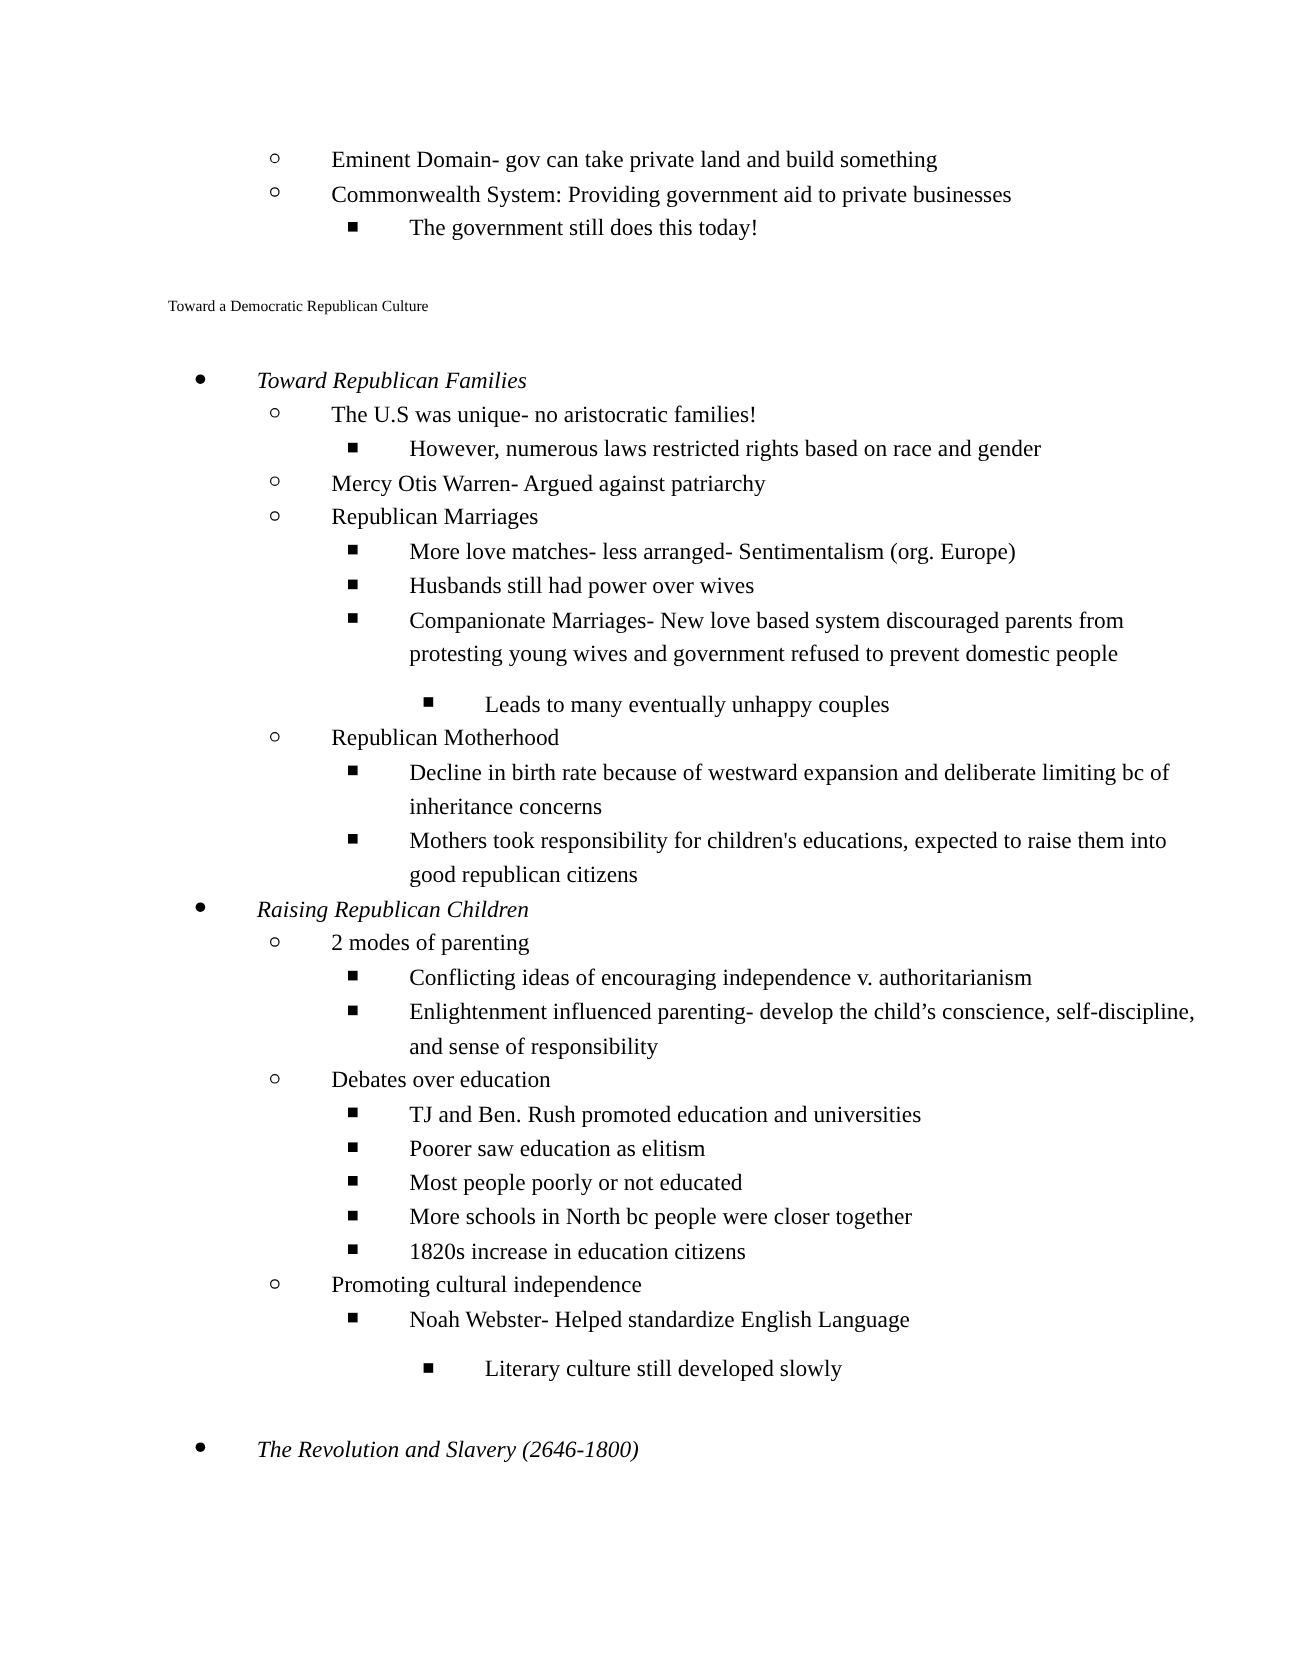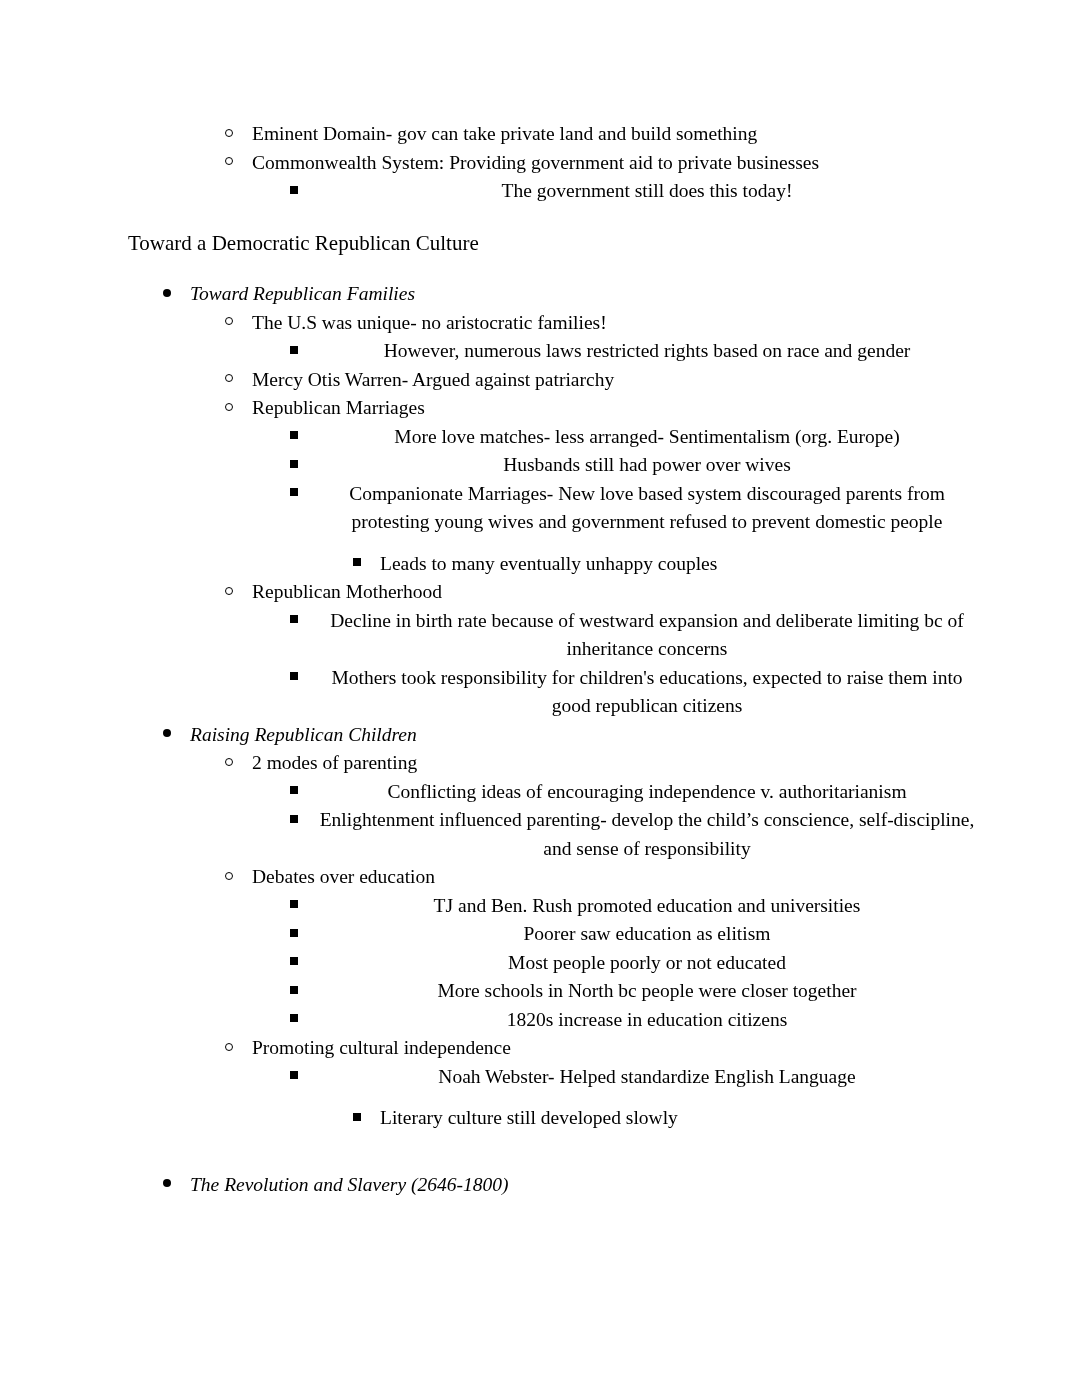--- a/index.html
+++ b/index.html
@@ -23,40 +23,41 @@
     overflow: hidden;
   }
 
   .doc-body {
     font-size: 19.5px;
     line-height: 28.5px;
   }
 
   
   .heading {
-    margin: 4px;
+    margin: 16px;
     padding: 0;
-    font-size: 21px;
+    font-size: 13px;
     line-height: 28.5px;
   }
 
   
   .gap {
     height: 19px;
   }
   .gap-sm {
     height: 19px;
   }
 
   
   .item {
     display: flex;
     align-items: flex-start;
     margin: 0;
     padding: 0;
+    gap: 24px;
   }
   .marker {
     flex: 0 0 auto;
     width: 27px;
     text-align: left;
     line-height: 28.5px;
     font-size: 19.5px;
     user-select: none;
   }
   .text {
@@ -98,21 +99,21 @@
     display: inline-block;
     width: 8px;
     height: 8px;
     background: #000;
     vertical-align: middle;
     position: relative;
     top: -3px;
   }
 
   
-  .lvl3 .text { max-width: 660px; text-align: center; }
+  .lvl3 .text { max-width: 660px; }
   .lvl2 .text { max-width: 730px; }
   .lvl1 .text { max-width: 790px; font-style: italic; }
   .lvl4 .text { max-width: 600px; }
 </style>
 </head>
 <body>
 
 <div class="page">
   <div class="doc-body">
 

